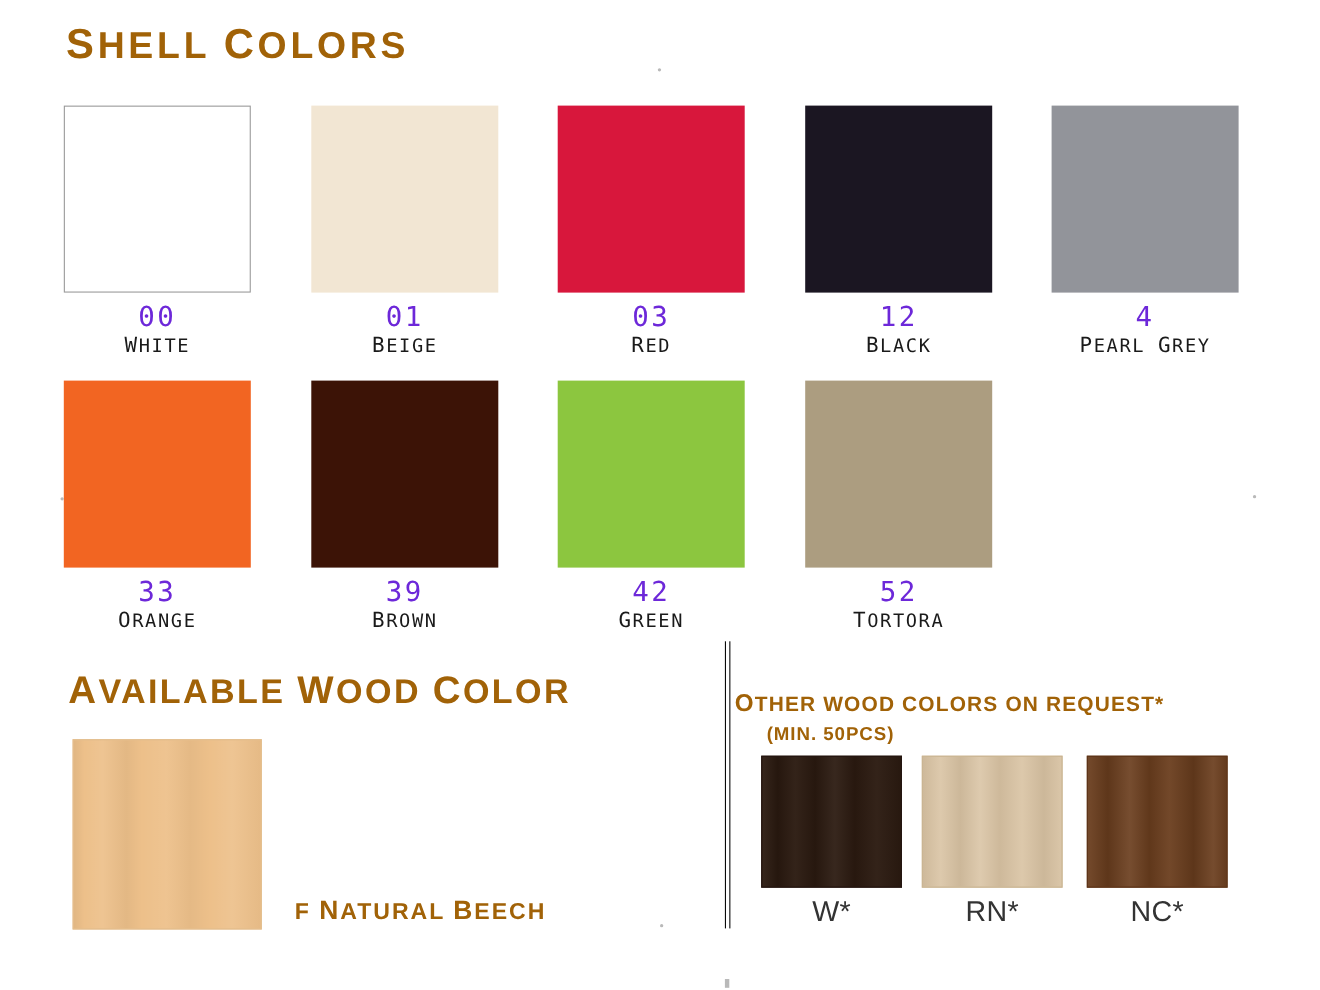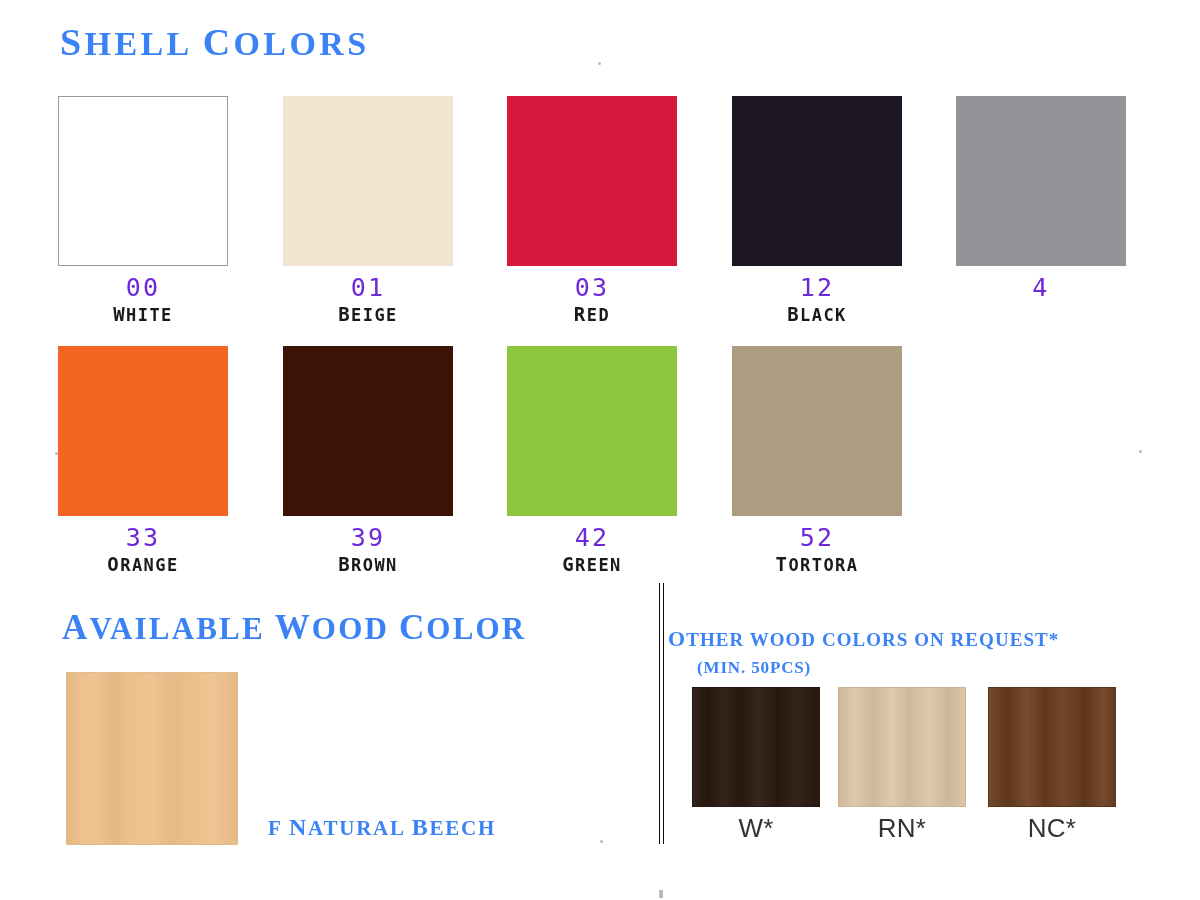--- a/index.html
+++ b/index.html
@@ -10,23 +10,23 @@
     width: 1200px;
     height: 900px;
     background: #ffffff;
     font-family: "DejaVu Sans", sans-serif;
     position: relative;
     overflow: hidden;
   }
 
   
   .techno {
-    font-family: Liberation Serif, serif;
+    font-family: Liberation Sans, sans-serif;
     font-weight: bold;
-    color: #3b82f6;
+    color: #a16207;
     letter-spacing: 0.08em;
     white-space: nowrap;
   }
 
   #title {
     position: absolute;
     left: 60px;
     top: 20px;
     font-size: 34px;
     letter-spacing: 0.10em;
@@ -79,21 +79,21 @@
   .swatch-code {
     font-family: "DejaVu Sans Mono", monospace;
     font-size: 25px;
     color: #6d28d9;
     margin-top: 9px;
     letter-spacing: 0.09em;
     line-height: 1.05;
   }
   .swatch-name {
     font-family: "DejaVu Sans Mono", monospace;
-    font-weight: bold;
+    font-weight: normal;
     font-size: 17px;
     color: #1a1a1a;
     letter-spacing: 0.085em;
     margin-top: 4px;
     line-height: 1.05;
     white-space: nowrap;
   }
   .swatch-name .cap { font-size: 19px; }
 
   
@@ -178,20 +178,21 @@
 
   <div class="swatch-cell" style="left:705px; top:96px;">
     <div class="swatch-box" style="background:#1b1622;"></div>
     <div class="swatch-code">12</div>
     <div class="swatch-name techno"><span class="cap">B</span>LACK</div>
   </div>
 
   <div class="swatch-cell" style="left:929px; top:96px;">
     <div class="swatch-box" style="background:#92949a;"></div>
     <div class="swatch-code">4</div>
+    <div class="swatch-name techno"><span class="cap">P</span>EARL <span class="cap">G</span>REY</div>
   </div>
 
   <div class="swatch-cell" style="left:31px;  top:346px;">
     <div class="swatch-box" style="background:#f26522;"></div>
     <div class="swatch-code">33</div>
     <div class="swatch-name techno"><span class="cap">O</span>RANGE</div>
   </div>
 
   <div class="swatch-cell" style="left:256px; top:346px;">
     <div class="swatch-box" style="background:#3c1306;"></div>

